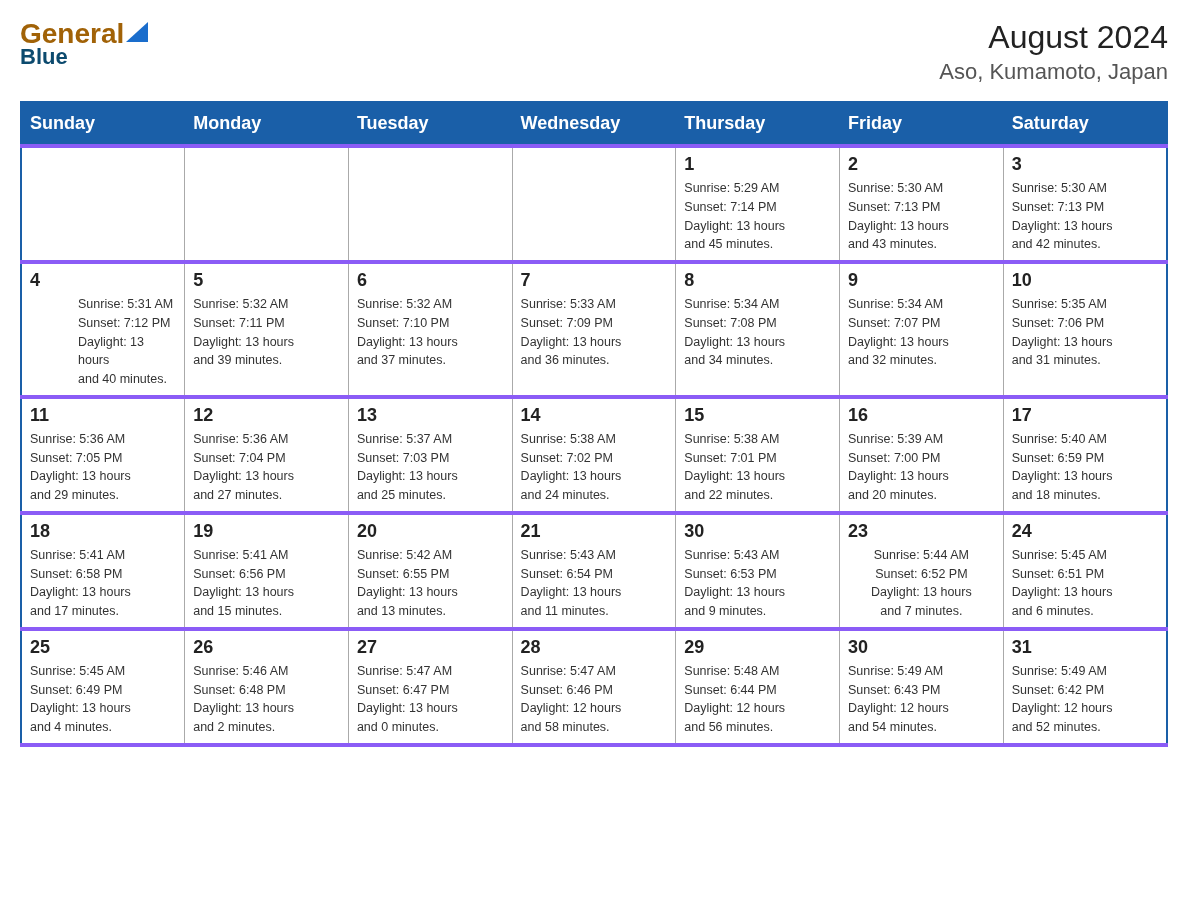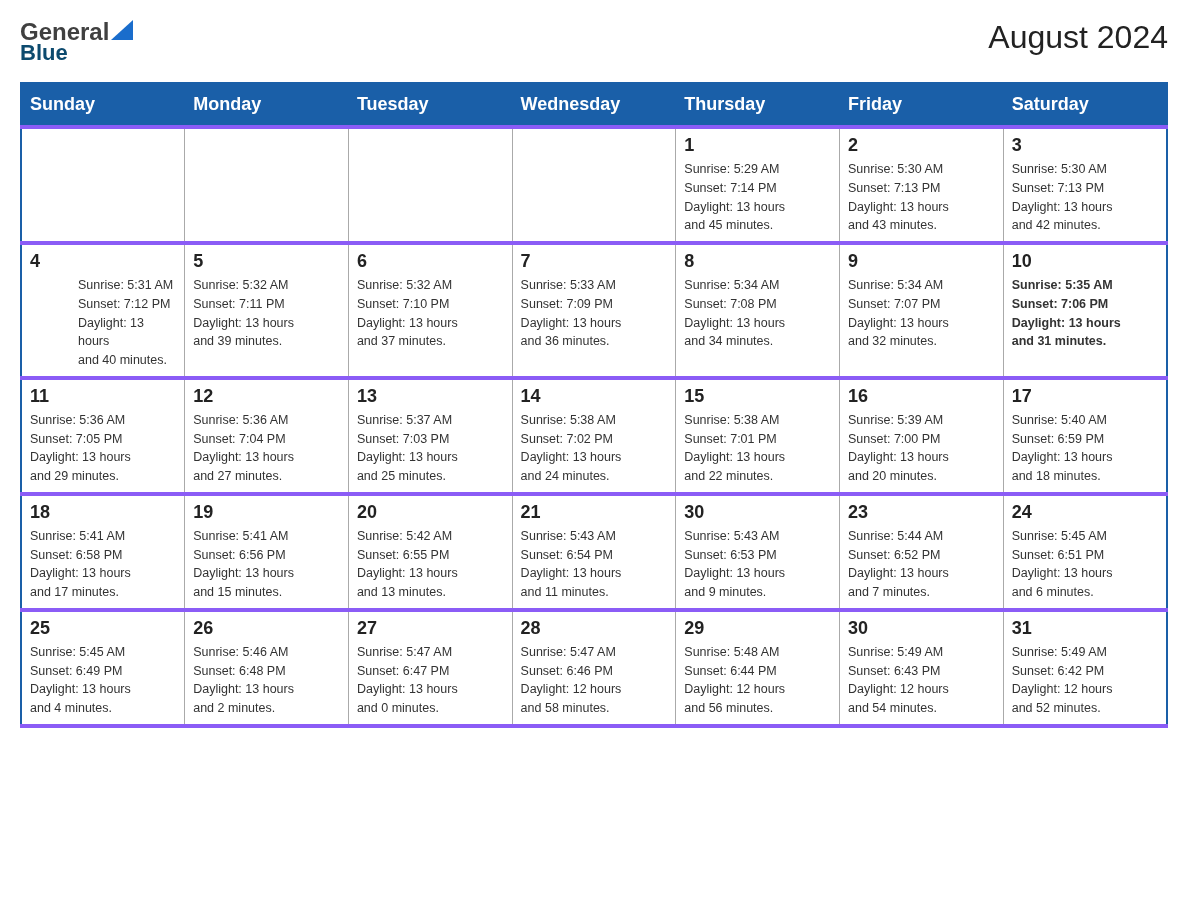--- a/index.html
+++ b/index.html
@@ -15,23 +15,23 @@
       justify-content: space-between;
       align-items: flex-start;
       margin-bottom: 16px;
     }
     .logo {
       display: flex;
       flex-direction: column;
       align-items: flex-start;
     }
     .logo-text {
-      font-size: 24px;
+      font-size: 28px;
       font-weight: bold;
-      color: #404040;
+      color: #a16207;
       line-height: 1;
     }
     .logo-blue-line {
       color: #0c4a6e;
       font-size: 22px;
       font-weight: bold;
       margin-top: -4px;
     }
     .title-block {
       text-align: right;
@@ -99,20 +99,21 @@
       <span style="display:inline-block; margin-left:2px;">
         <svg width="22" height="20" viewBox="0 0 22 20">
           <polygon points="0,20 22,20 22,0" fill="#1a6dcc"></polygon>
         </svg>
       </span>
     </div>
     <div class="logo-blue-line">Blue</div>
   </div>
   <div class="title-block">
     <div class="month-title">August 2024</div>
+    <div class="location">Aso, Kumamoto, Japan</div>
   </div>
 </div>
 
 <table class="calendar">
   <thead>
     <tr>
     <th>Sunday</th>
         <th>Monday</th>
         <th>Tuesday</th>
         <th>Wednesday</th>
@@ -187,21 +188,21 @@
         </td>
         <td>
           <span class="day-num">9</span>
           <div class="day-info" style="white-space: pre-line;">Sunrise: 5:34 AM
 Sunset: 7:07 PM
 Daylight: 13 hours
 and 32 minutes.</div>
         </td>
         <td>
           <span class="day-num">10</span>
-          <div class="day-info" style="white-space: pre-line; font-weight: bold;">Sunrise: 5:35 AM
+          <div class="day-info" style="white-space: pre-line;">Sunrise: 5:35 AM
 Sunset: 7:06 PM
 Daylight: 13 hours
 and 31 minutes.</div>
         </td>
       </tr>
       <tr>
         <td>
           <span class="day-num">11</span>
           <div class="day-info" style="white-space: pre-line;">Sunrise: 5:36 AM
 Sunset: 7:05 PM
@@ -282,21 +283,21 @@
         </td>
         <td>
           <span class="day-num">30</span>
           <div class="day-info" style="white-space: pre-line;">Sunrise: 5:43 AM
 Sunset: 6:53 PM
 Daylight: 13 hours
 and 9 minutes.</div>
         </td>
         <td>
           <span class="day-num">23</span>
-          <div class="day-info" style="white-space: pre-line;">Sunrise: 5:44 AM
+          <div class="day-info" style="white-space: pre-line; text-align: center;">Sunrise: 5:44 AM
 Sunset: 6:52 PM
 Daylight: 13 hours
 and 7 minutes.</div>
         </td>
         <td>
           <span class="day-num">24</span>
           <div class="day-info" style="white-space: pre-line;">Sunrise: 5:45 AM
 Sunset: 6:51 PM
 Daylight: 13 hours
 and 6 minutes.</div>

